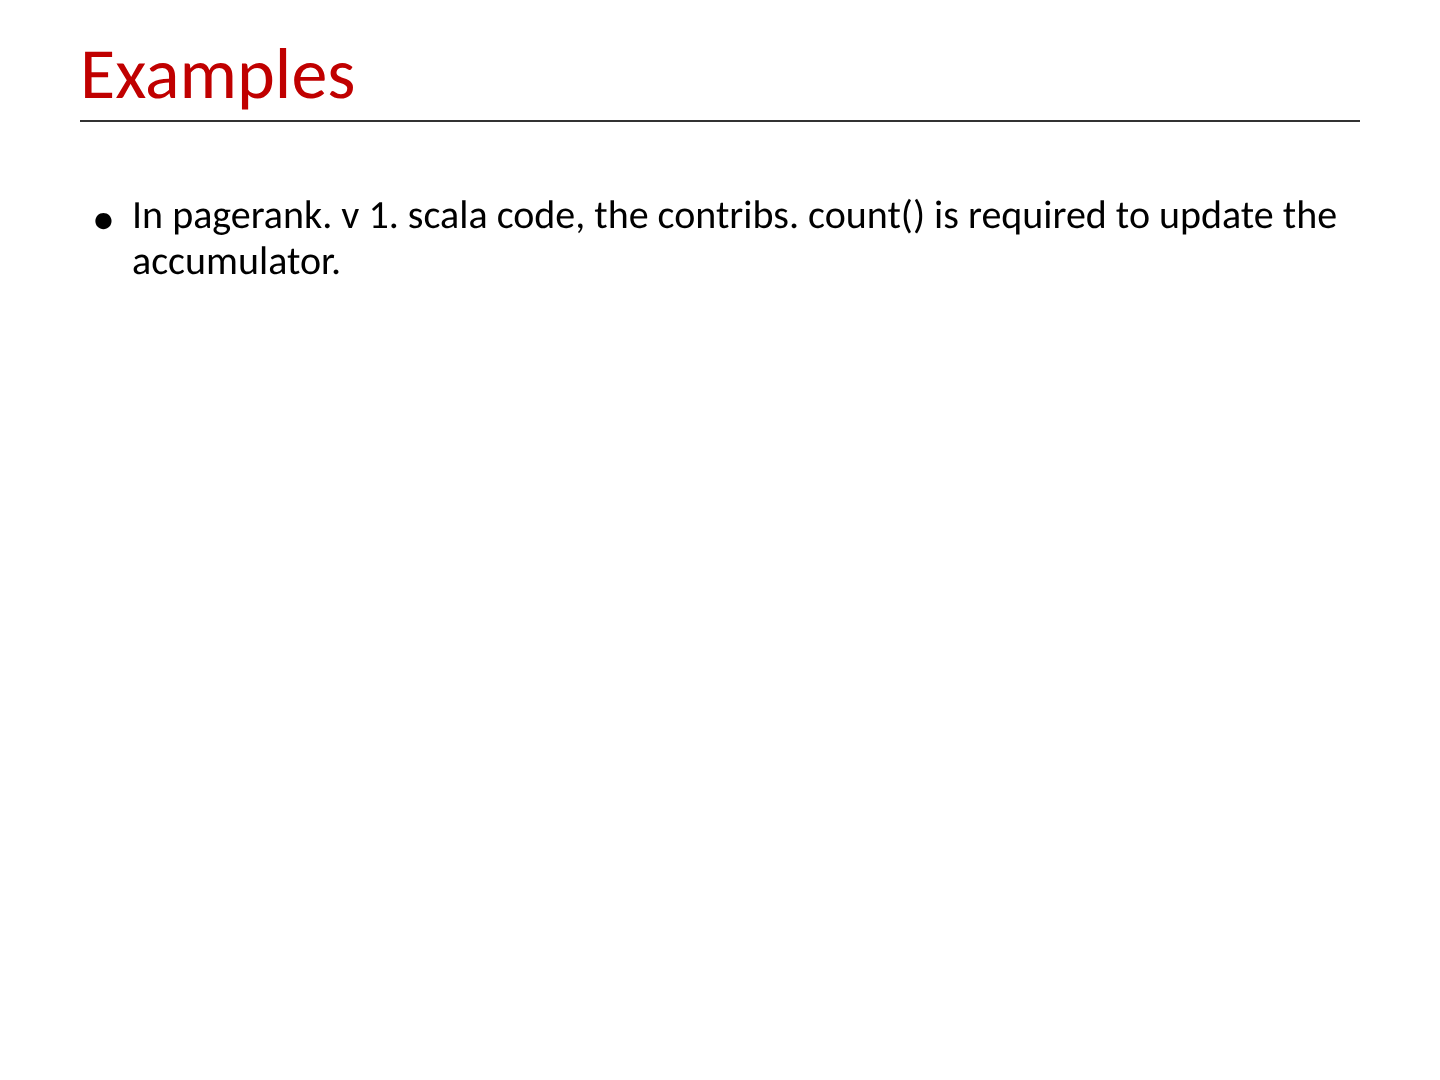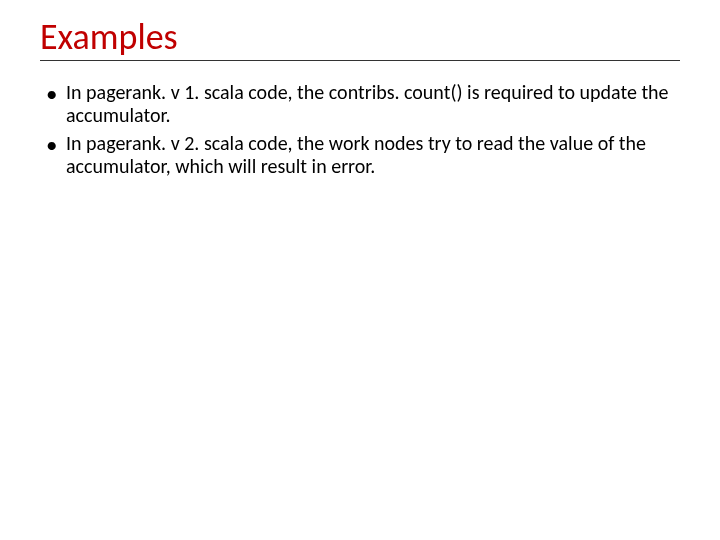--- a/index.html
+++ b/index.html
@@ -12,21 +12,21 @@
       height: 540px;
       background: #ffffff;
       font-family: Calibri, 'Segoe UI', Arial, sans-serif;
       padding: 18px 40px;
       overflow: hidden;
     }
     .slide-title {
       color: #c00000;
       font-size: 36px;
       font-weight: 400;
-      margin-bottom: 20px;
+      margin-bottom: 36px;
       padding-bottom: 2px;
       border-bottom: 1px solid #333333;
       line-height: 1.1;
       letter-spacing: 0;
     }
     .bullet-list {
       list-style: none;
       padding-left: 4px;
     }
     .bullet-list li {
@@ -46,14 +46,13 @@
       color: #000000;
     }
   </style>
 </head>
 <body>
 
 <h1 class="slide-title">Examples</h1>
 
 <ul class="bullet-list">
   <li>In pagerank. v 1. scala code, the contribs. count() is required to update the accumulator.</li>
-  <li>In pagerank. v 2. scala code, the work nodes try to read the value of the accumulator, which will result in error.</li>
 </ul>
 
 </body></html>

